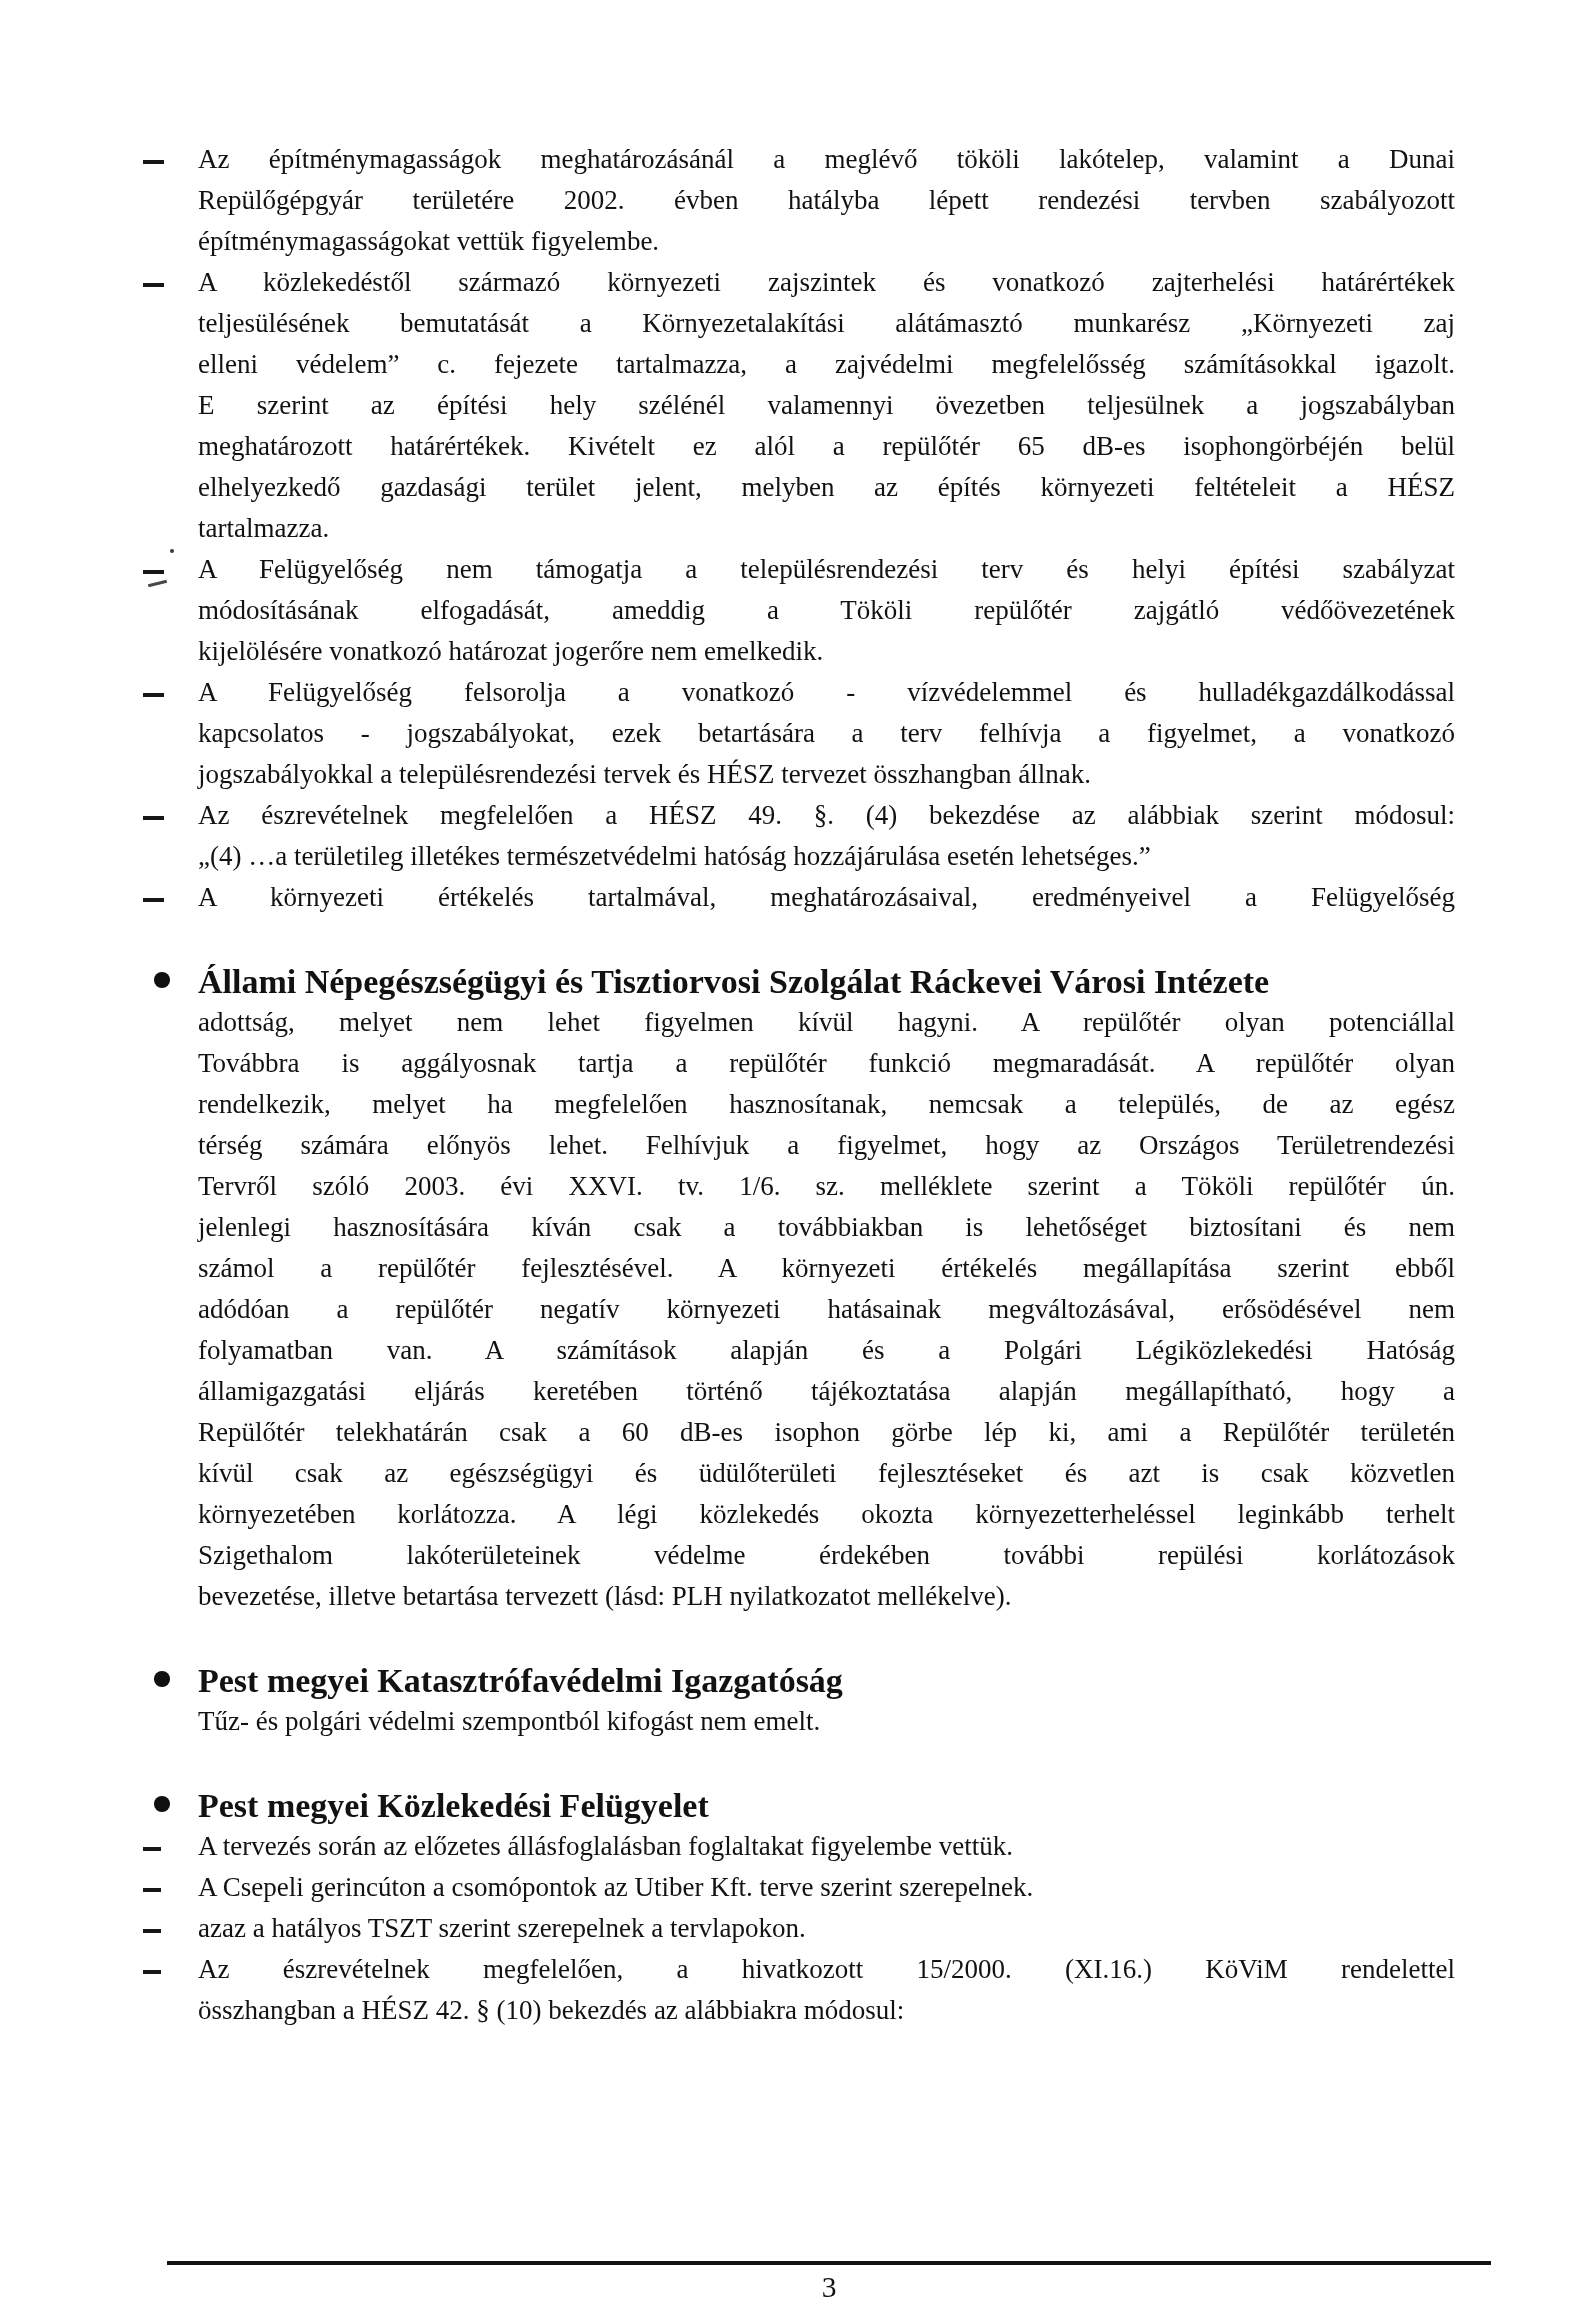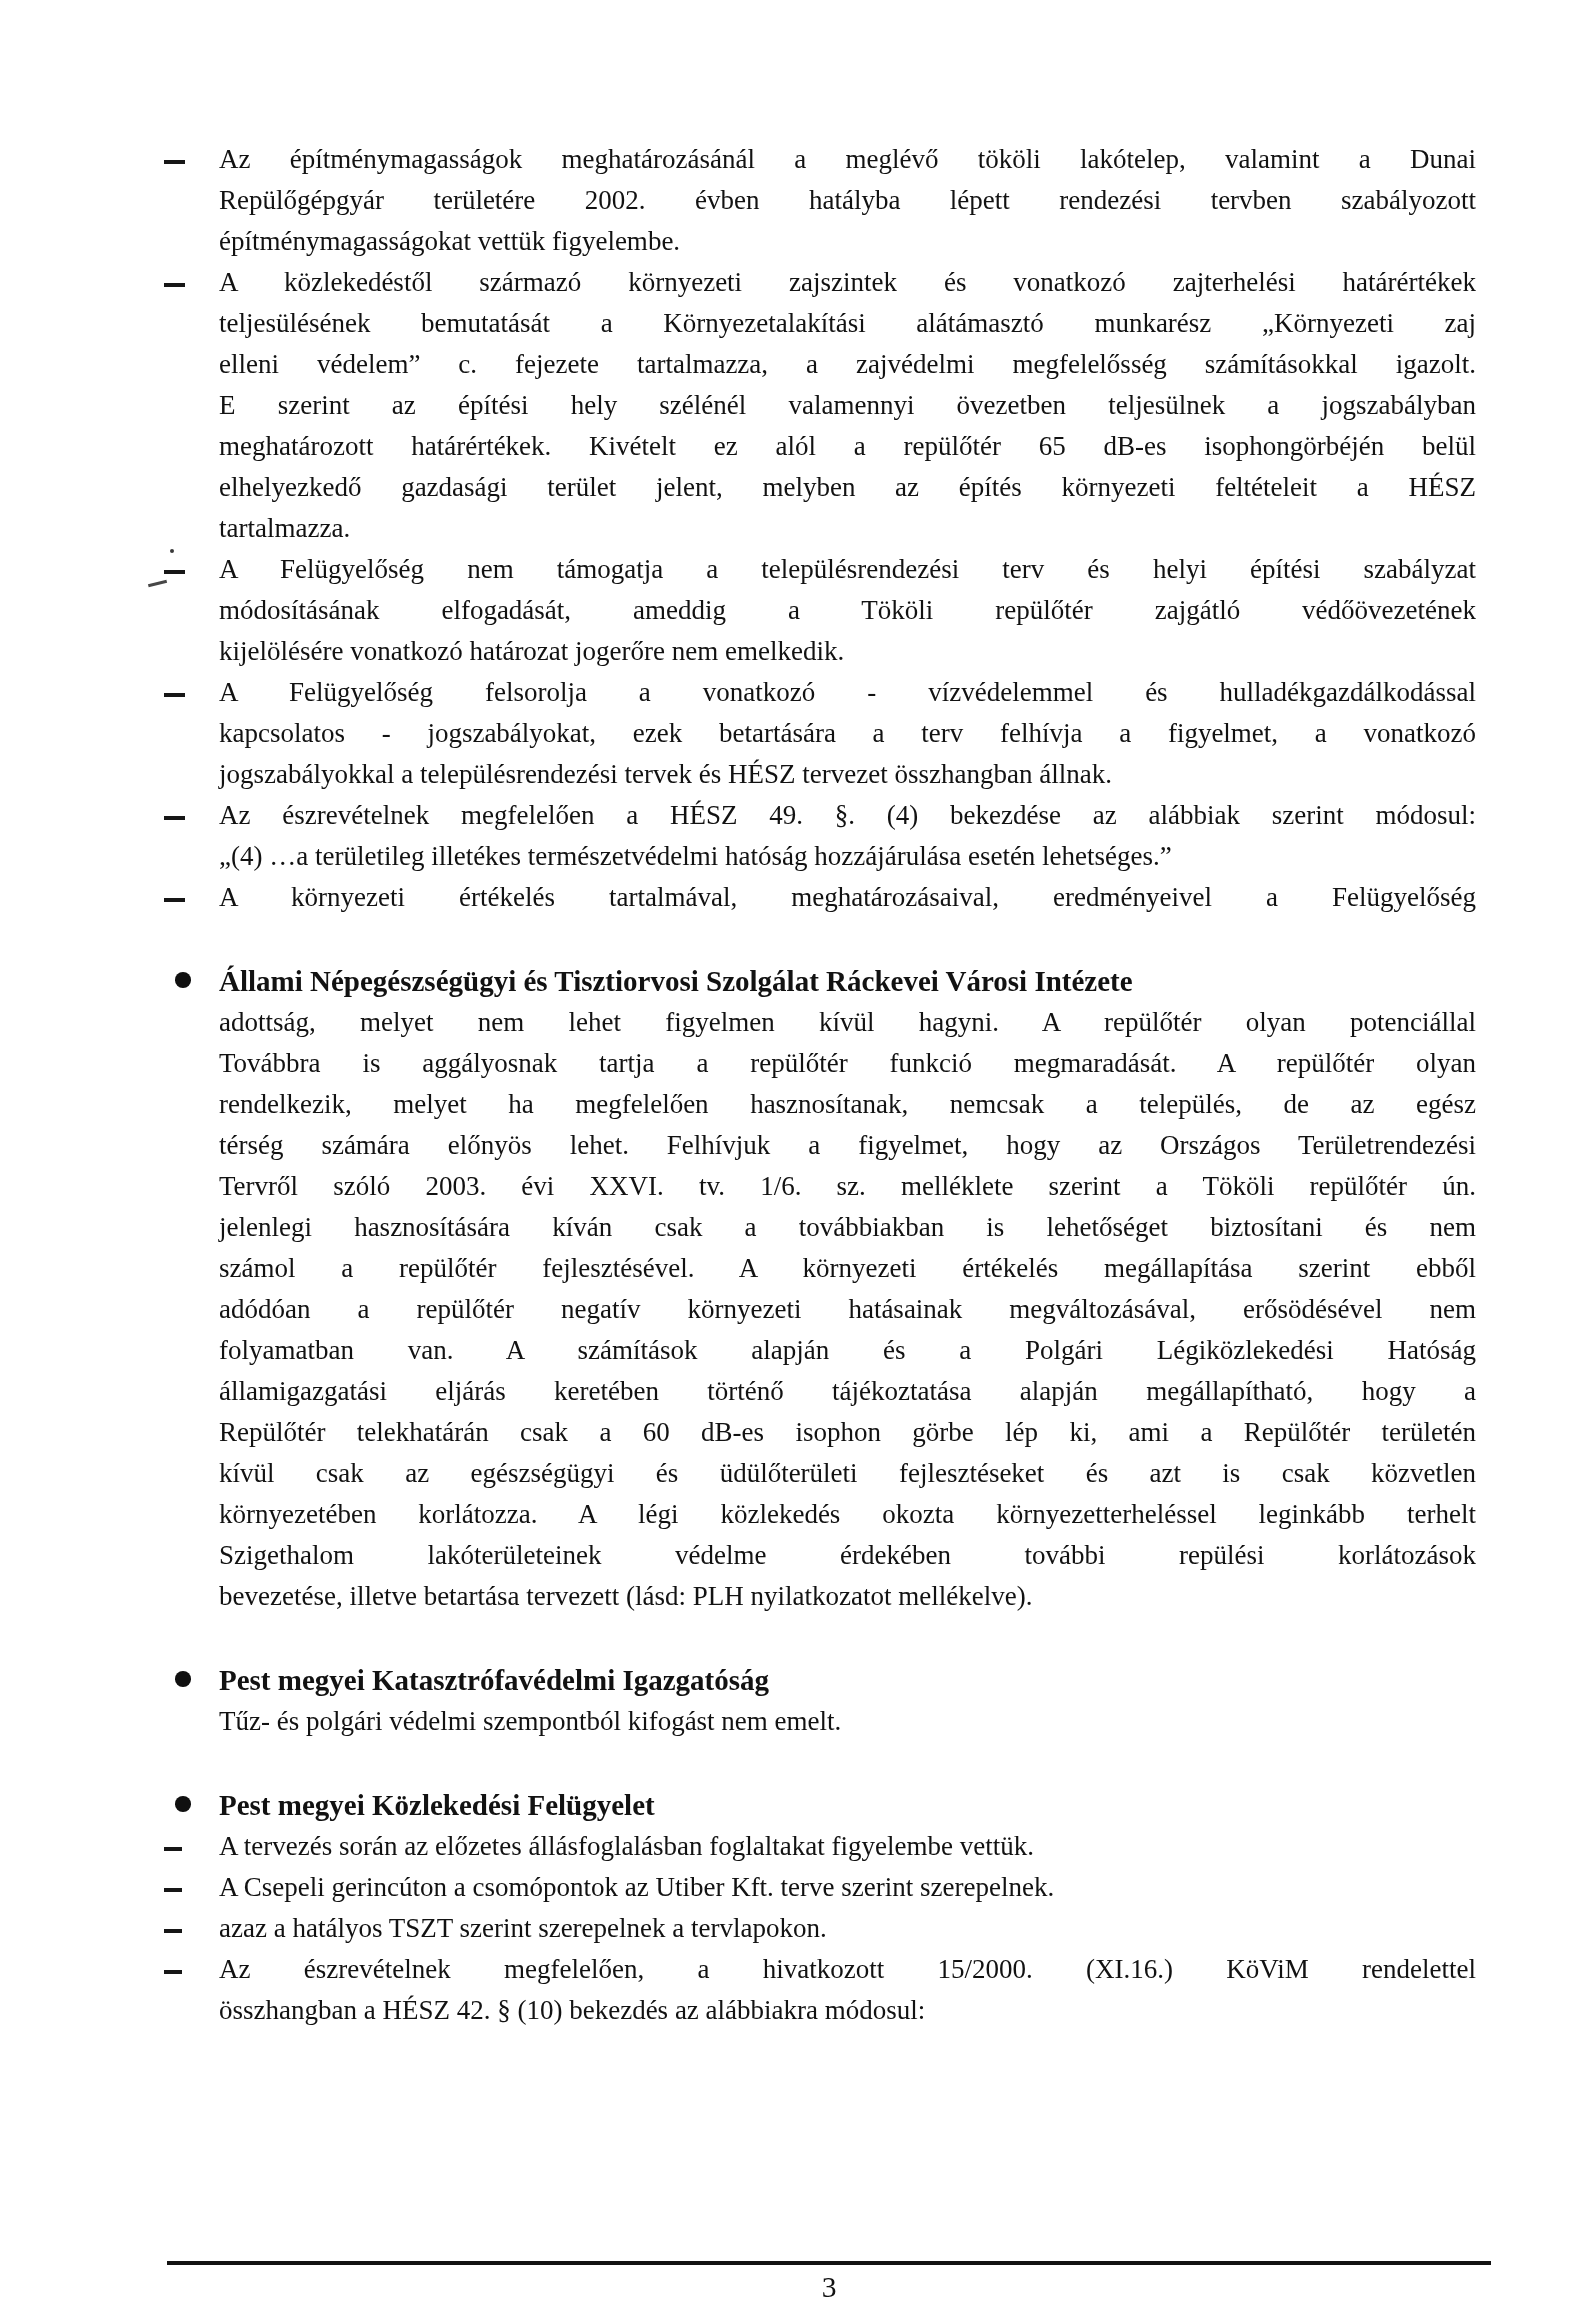--- a/index.html
+++ b/index.html
@@ -7,21 +7,21 @@
     position:relative;
     width:1575px;
     height:2319px;
     background:#fff;
     color:#121212;
     font-family:"Liberation Serif","DejaVu Serif",serif;
     overflow:hidden;
   }
   .content{
     position:absolute;
-    left:219px;
+    left:198px;
     top:139px;
     width:1257px;
     font-size:27px;
     line-height:41px;
   }
   .block{position:relative;}
   .section{margin-top:43px;}
   .marker{position:absolute;}
   .dash-marker{
     left:-55px; top:21px;
@@ -30,21 +30,21 @@
   }
   .thin-dash .dash-marker{height:3.5px; width:18px;}
   .bullet-marker{
     left:-44px; top:11.3px;
     width:15.6px; height:15.6px;
     border-radius:50%;
     background:#101010;
   }
   .heading{
     margin:0; padding:0;
-    font-size:29px;
+    font-size:34px;
     font-weight:700;
     line-height:41px;
   }
   .lines .line{
     text-align:justify;
     text-align-last:justify;
   }
   .lines .line.last{
     text-align-last:left;
   }

